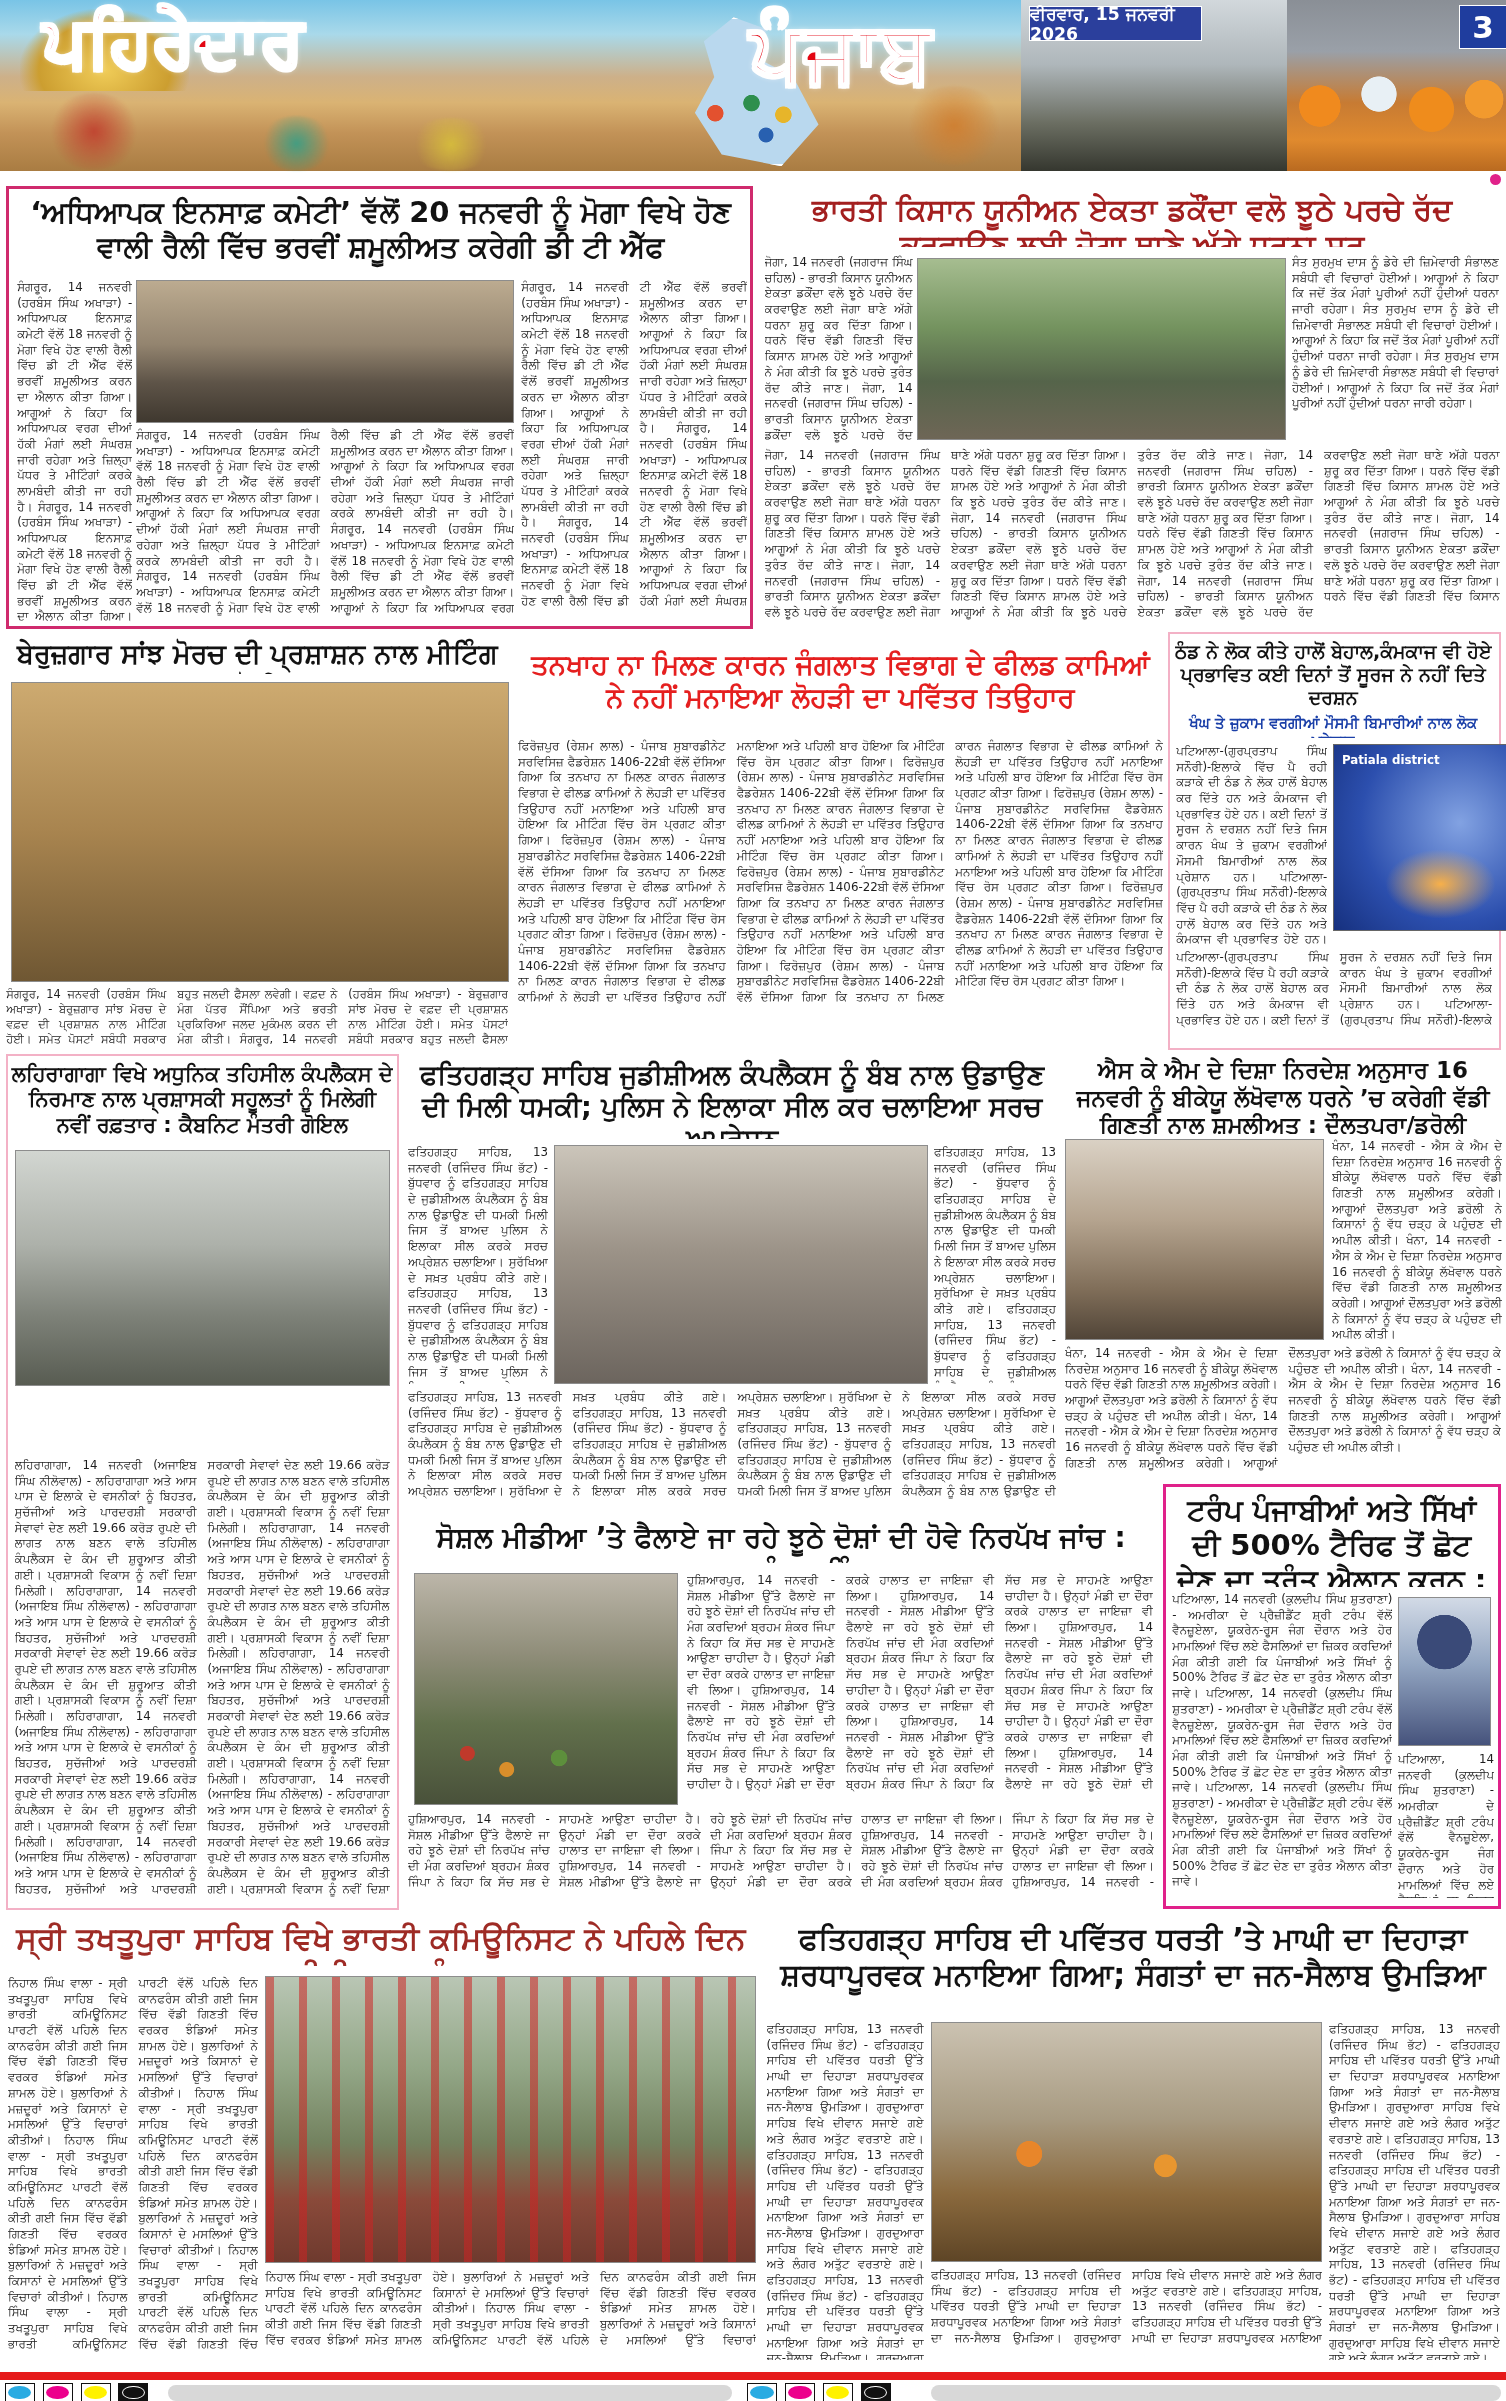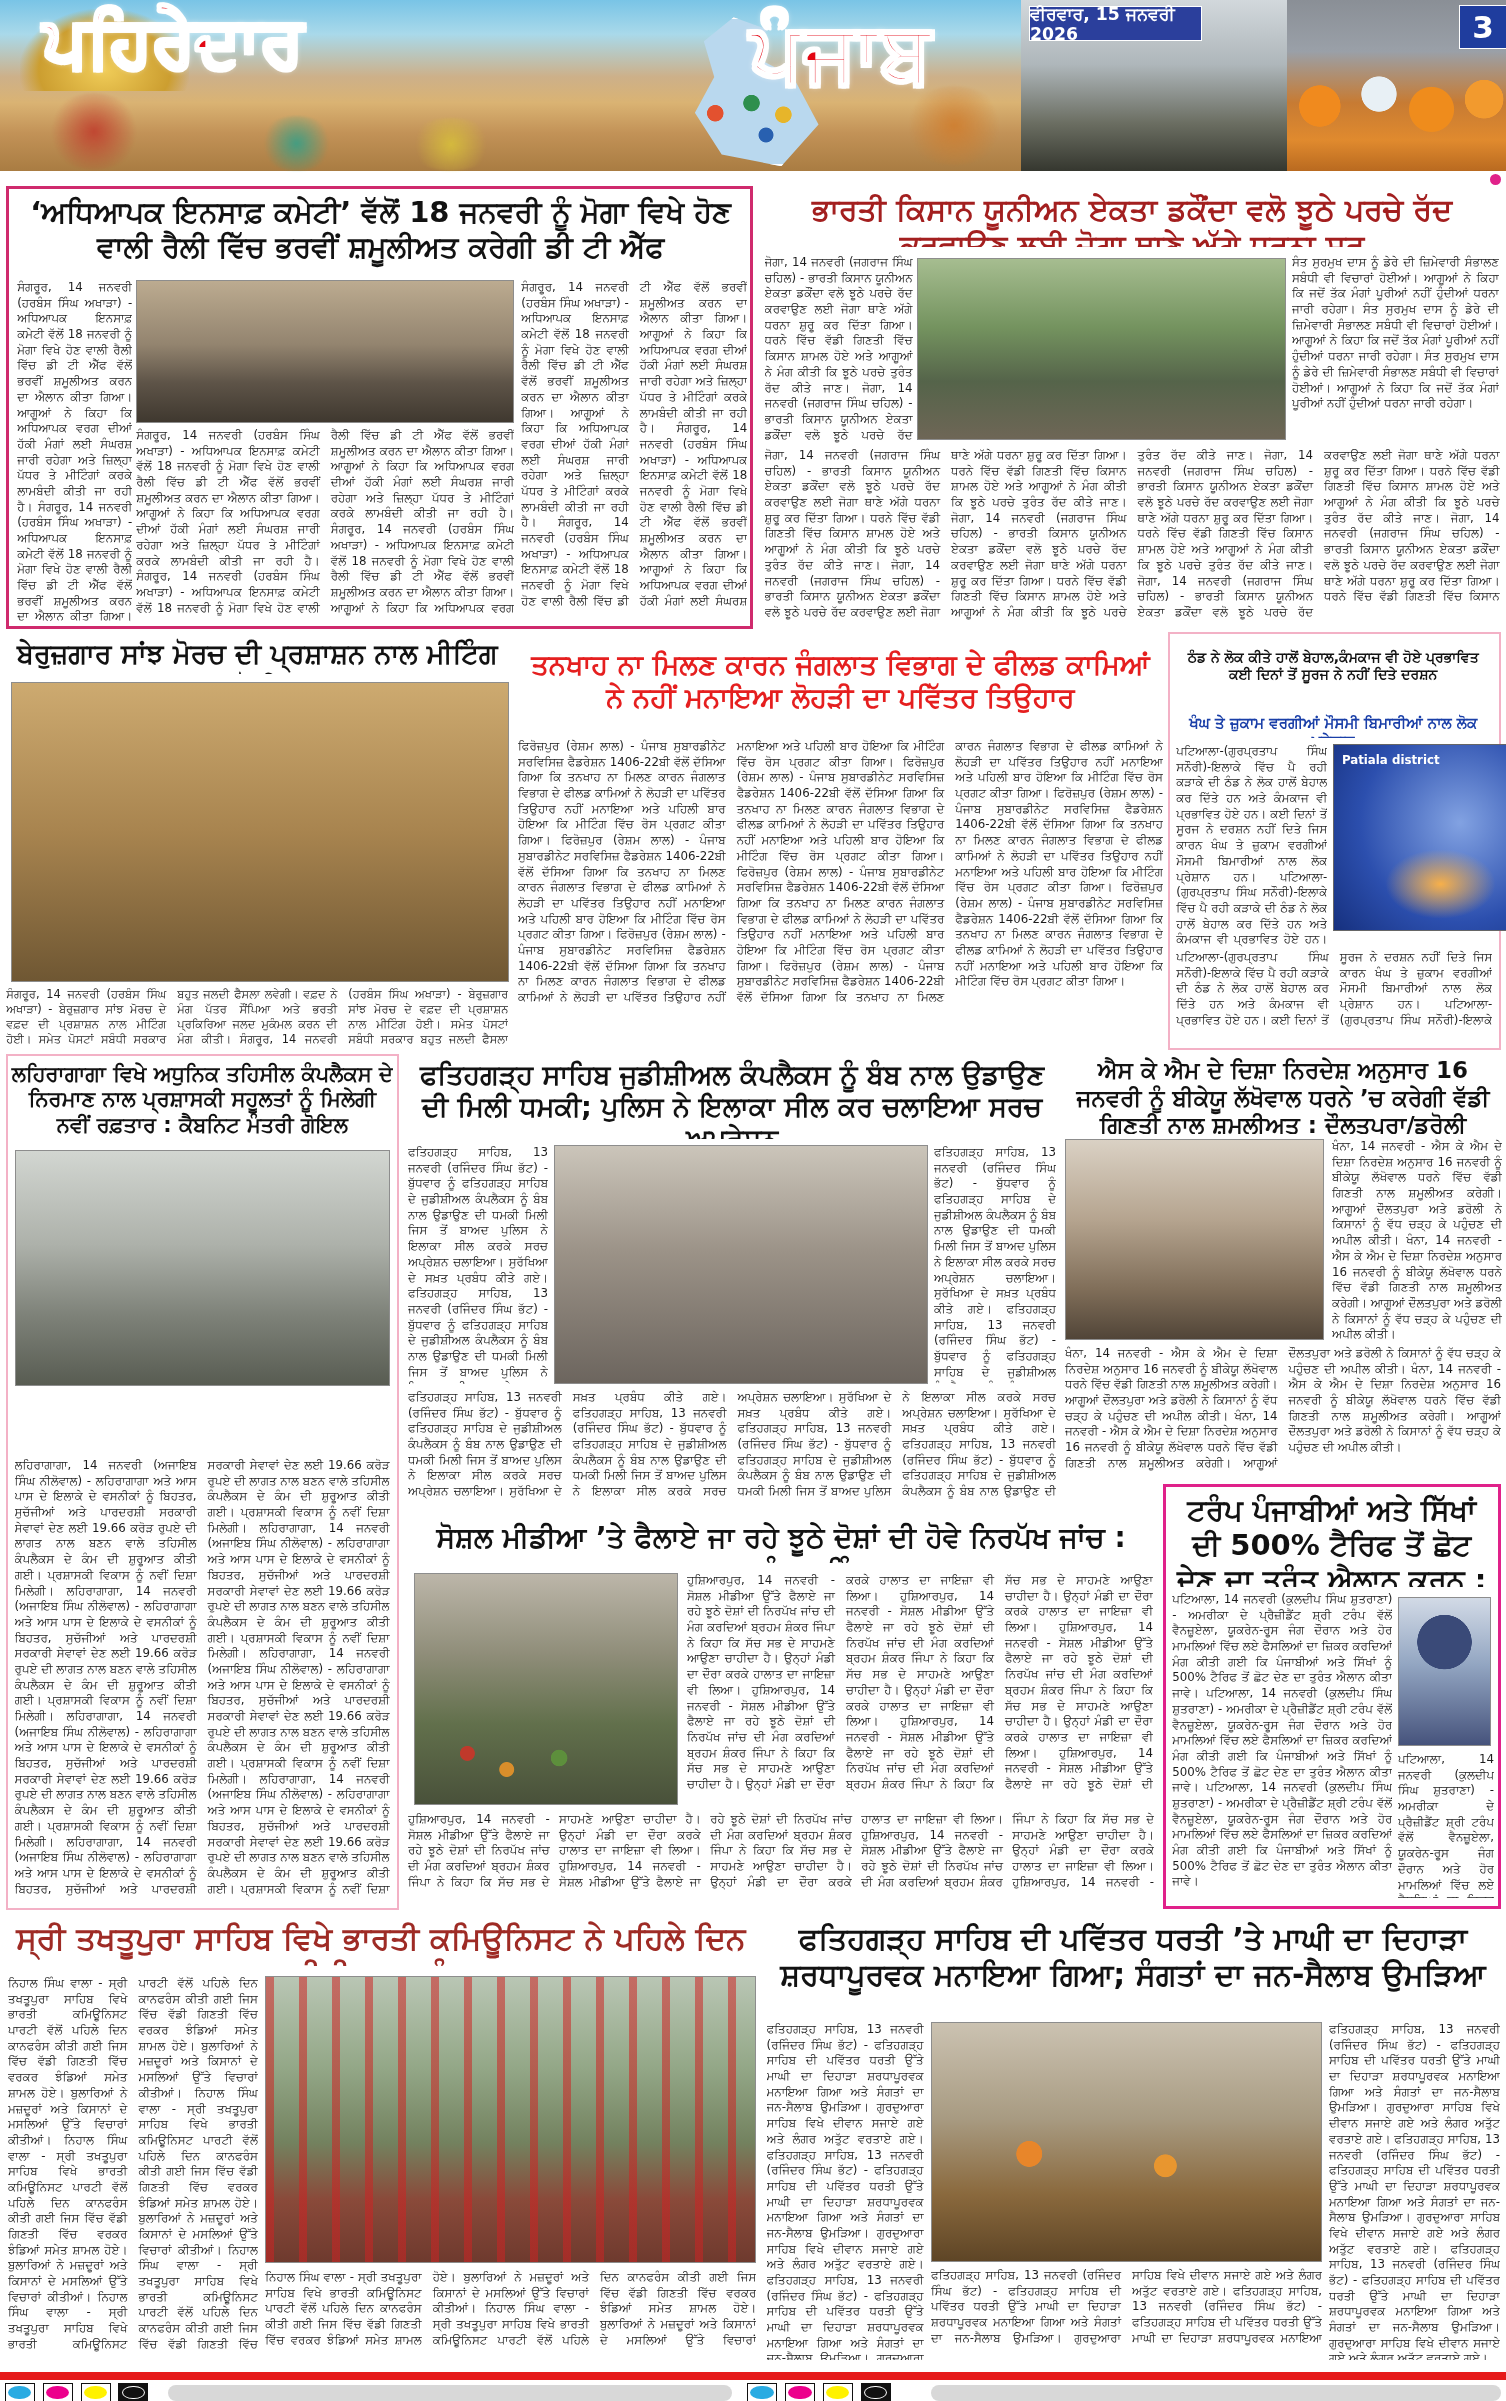--- a/index.html
+++ b/index.html
@@ -94,21 +94,21 @@
     </div>
     <div class="abs logo-text" style="left:750px;top:4.7px;font-size:82px;">ਪੰਜਾਬ</div>
     <div class="abs logo-text" style="left:43px;top:1.6px;font-size:69px;">ਪਹਿਰੇਦਾਰ</div>
     <div class="abs date-box" style="left:1029px;top:6.3px;width:171px;height:33px;">ਵੀਰਵਾਰ, 15 ਜਨਵਰੀ 2026</div>
     <div class="abs pageno-box" style="left:1459px;top:4.7px;width:46px;height:42px;">3</div>
   </div>
 
   <div class="abs pink-dot" style="left:1490px;top:174px;"></div>
 
   <div class="abs box-pink" style="left:6.3px;top:186px;width:747px;height:443px;">
-    <div class="abs hl" style="left:6.3px;top:6.3px;width:730px;height:80px;font-size:29px;">‘ਅਧਿਆਪਕ ਇਨਸਾਫ਼ ਕਮੇਟੀ’ ਵੱਲੋਂ 18 ਜਨਵਰੀ ਨੂੰ ਮੋਗਾ ਵਿਖੇ ਹੋਣ ਵਾਲੀ ਰੈਲੀ ਵਿੱਚ ਭਰਵੀਂ ਸ਼ਮੂਲੀਅਤ ਕਰੇਗੀ ਡੀ ਟੀ ਐੱਫ</div>
+    <div class="abs hl" style="left:6.3px;top:6.3px;width:730px;height:80px;font-size:29px;">‘ਅਧਿਆਪਕ ਇਨਸਾਫ਼ ਕਮੇਟੀ’ ਵੱਲੋਂ 20 ਜਨਵਰੀ ਨੂੰ ਮੋਗਾ ਵਿਖੇ ਹੋਣ ਵਾਲੀ ਰੈਲੀ ਵਿੱਚ ਭਰਵੀਂ ਸ਼ਮੂਲੀਅਤ ਕਰੇਗੀ ਡੀ ਟੀ ਐੱਫ</div>
     <div class="abs bt" style="left:7.9px;top:91px;width:115px;height:344px;">ਸੰਗਰੂਰ, 14 ਜਨਵਰੀ (ਹਰਬੰਸ ਸਿੰਘ ਅਖਾੜਾ) - ਅਧਿਆਪਕ ਇਨਸਾਫ਼ ਕਮੇਟੀ ਵੱਲੋਂ 18 ਜਨਵਰੀ ਨੂੰ ਮੋਗਾ ਵਿਖੇ ਹੋਣ ਵਾਲੀ ਰੈਲੀ ਵਿੱਚ ਡੀ ਟੀ ਐੱਫ ਵੱਲੋਂ ਭਰਵੀਂ ਸ਼ਮੂਲੀਅਤ ਕਰਨ ਦਾ ਐਲਾਨ ਕੀਤਾ ਗਿਆ। ਆਗੂਆਂ ਨੇ ਕਿਹਾ ਕਿ ਅਧਿਆਪਕ ਵਰਗ ਦੀਆਂ ਹੱਕੀ ਮੰਗਾਂ ਲਈ ਸੰਘਰਸ਼ ਜਾਰੀ ਰਹੇਗਾ ਅਤੇ ਜ਼ਿਲ੍ਹਾ ਪੱਧਰ ਤੇ ਮੀਟਿੰਗਾਂ ਕਰਕੇ ਲਾਮਬੰਦੀ ਕੀਤੀ ਜਾ ਰਹੀ ਹੈ। ਸੰਗਰੂਰ, 14 ਜਨਵਰੀ (ਹਰਬੰਸ ਸਿੰਘ ਅਖਾੜਾ) - ਅਧਿਆਪਕ ਇਨਸਾਫ਼ ਕਮੇਟੀ ਵੱਲੋਂ 18 ਜਨਵਰੀ ਨੂੰ ਮੋਗਾ ਵਿਖੇ ਹੋਣ ਵਾਲੀ ਰੈਲੀ ਵਿੱਚ ਡੀ ਟੀ ਐੱਫ ਵੱਲੋਂ ਭਰਵੀਂ ਸ਼ਮੂਲੀਅਤ ਕਰਨ ਦਾ ਐਲਾਨ ਕੀਤਾ ਗਿਆ। ਆਗੂਆਂ ਨੇ ਕਿਹਾ ਕਿ ਅਧਿਆਪਕ ਵਰਗ ਦੀਆਂ ਹੱਕੀ ਮੰਗਾਂ ਲਈ ਸੰਘਰਸ਼ ਜਾਰੀ ਰਹੇਗਾ ਅਤੇ ਜ਼ਿਲ੍ਹਾ ਪੱਧਰ ਤੇ ਮੀਟਿੰਗਾਂ ਕਰਕੇ ਲਾਮਬੰਦੀ ਕੀਤੀ ਜਾ ਰਹੀ ਹੈ। ਸੰਗਰੂਰ, 14 ਜਨਵਰੀ (ਹਰਬੰਸ ਸਿੰਘ ਅਖਾੜਾ) - ਅਧਿਆਪਕ ਇਨਸਾਫ਼ ਕਮੇਟੀ ਵੱਲੋਂ 18 ਜਨਵਰੀ ਨੂੰ ਮੋਗਾ ਵਿਖੇ ਹੋਣ ਵਾਲੀ ਰੈਲੀ ਵਿੱਚ ਡੀ ਟੀ ਐੱਫ ਵੱਲੋਂ ਭਰਵੀਂ ਸ਼ਮੂਲੀਅਤ ਕਰਨ ਦਾ ਐਲਾਨ ਕੀਤਾ ਗਿਆ। ਆਗੂਆਂ ਨੇ ਕਿਹਾ ਕਿ ਅਧਿਆਪਕ ਵਰਗ ਦੀਆਂ ਹੱਕੀ ਮੰਗਾਂ ਲਈ ਸੰਘਰਸ਼ ਜਾਰੀ ਰਹੇਗਾ ਅਤੇ ਜ਼ਿਲ੍ਹਾ ਪੱਧਰ ਤੇ ਮੀਟਿੰਗਾਂ ਕਰਕੇ ਲਾਮਬੰਦੀ ਕੀਤੀ ਜਾ ਰਹੀ ਹੈ। </div>
     <div class="abs photo p-group fig-strip" style="left:127px;top:91px;width:378px;height:143px;"></div>
     <div class="abs bt c2" style="left:127px;top:239px;width:378px;height:196px;">ਸੰਗਰੂਰ, 14 ਜਨਵਰੀ (ਹਰਬੰਸ ਸਿੰਘ ਅਖਾੜਾ) - ਅਧਿਆਪਕ ਇਨਸਾਫ਼ ਕਮੇਟੀ ਵੱਲੋਂ 18 ਜਨਵਰੀ ਨੂੰ ਮੋਗਾ ਵਿਖੇ ਹੋਣ ਵਾਲੀ ਰੈਲੀ ਵਿੱਚ ਡੀ ਟੀ ਐੱਫ ਵੱਲੋਂ ਭਰਵੀਂ ਸ਼ਮੂਲੀਅਤ ਕਰਨ ਦਾ ਐਲਾਨ ਕੀਤਾ ਗਿਆ। ਆਗੂਆਂ ਨੇ ਕਿਹਾ ਕਿ ਅਧਿਆਪਕ ਵਰਗ ਦੀਆਂ ਹੱਕੀ ਮੰਗਾਂ ਲਈ ਸੰਘਰਸ਼ ਜਾਰੀ ਰਹੇਗਾ ਅਤੇ ਜ਼ਿਲ੍ਹਾ ਪੱਧਰ ਤੇ ਮੀਟਿੰਗਾਂ ਕਰਕੇ ਲਾਮਬੰਦੀ ਕੀਤੀ ਜਾ ਰਹੀ ਹੈ। ਸੰਗਰੂਰ, 14 ਜਨਵਰੀ (ਹਰਬੰਸ ਸਿੰਘ ਅਖਾੜਾ) - ਅਧਿਆਪਕ ਇਨਸਾਫ਼ ਕਮੇਟੀ ਵੱਲੋਂ 18 ਜਨਵਰੀ ਨੂੰ ਮੋਗਾ ਵਿਖੇ ਹੋਣ ਵਾਲੀ ਰੈਲੀ ਵਿੱਚ ਡੀ ਟੀ ਐੱਫ ਵੱਲੋਂ ਭਰਵੀਂ ਸ਼ਮੂਲੀਅਤ ਕਰਨ ਦਾ ਐਲਾਨ ਕੀਤਾ ਗਿਆ। ਆਗੂਆਂ ਨੇ ਕਿਹਾ ਕਿ ਅਧਿਆਪਕ ਵਰਗ ਦੀਆਂ ਹੱਕੀ ਮੰਗਾਂ ਲਈ ਸੰਘਰਸ਼ ਜਾਰੀ ਰਹੇਗਾ ਅਤੇ ਜ਼ਿਲ੍ਹਾ ਪੱਧਰ ਤੇ ਮੀਟਿੰਗਾਂ ਕਰਕੇ ਲਾਮਬੰਦੀ ਕੀਤੀ ਜਾ ਰਹੀ ਹੈ। ਸੰਗਰੂਰ, 14 ਜਨਵਰੀ (ਹਰਬੰਸ ਸਿੰਘ ਅਖਾੜਾ) - ਅਧਿਆਪਕ ਇਨਸਾਫ਼ ਕਮੇਟੀ ਵੱਲੋਂ 18 ਜਨਵਰੀ ਨੂੰ ਮੋਗਾ ਵਿਖੇ ਹੋਣ ਵਾਲੀ ਰੈਲੀ ਵਿੱਚ ਡੀ ਟੀ ਐੱਫ ਵੱਲੋਂ ਭਰਵੀਂ ਸ਼ਮੂਲੀਅਤ ਕਰਨ ਦਾ ਐਲਾਨ ਕੀਤਾ ਗਿਆ। ਆਗੂਆਂ ਨੇ ਕਿਹਾ ਕਿ ਅਧਿਆਪਕ ਵਰਗ ਦੀਆਂ ਹੱਕੀ ਮੰਗਾਂ ਲਈ ਸੰਘਰਸ਼ ਜਾਰੀ ਰਹੇਗਾ ਅਤੇ ਜ਼ਿਲ੍ਹਾ ਪੱਧਰ ਤੇ ਮੀਟਿੰਗਾਂ ਕਰਕੇ ਲਾਮਬੰਦੀ ਕੀਤੀ ਜਾ ਰਹੀ ਹੈ। ਸੰਗਰੂਰ, 14 ਜਨਵਰੀ (ਹਰਬੰਸ ਸਿੰਘ ਅਖਾੜਾ) - ਅਧਿਆਪਕ ਇਨਸਾਫ਼ ਕਮੇਟੀ ਵੱਲੋਂ 18 ਜਨਵਰੀ ਨੂੰ ਮੋਗਾ ਵਿਖੇ ਹੋਣ ਵਾਲੀ ਰੈਲੀ ਵਿੱਚ ਡੀ ਟੀ ਐੱਫ ਵੱਲੋਂ ਭਰਵੀਂ ਸ਼ਮੂਲੀਅਤ ਕਰਨ ਦਾ ਐਲਾਨ ਕੀਤਾ ਗਿਆ। ਆਗੂਆਂ ਨੇ ਕਿਹਾ ਕਿ ਅਧਿਆਪਕ ਵਰਗ ਦੀਆਂ ਹੱਕੀ ਮੰਗਾਂ ਲਈ ਸੰਘਰਸ਼ ਜਾਰੀ ਰਹੇਗਾ ਅਤੇ ਜ਼ਿਲ੍ਹਾ ਪੱਧਰ ਤੇ ਮੀਟਿੰਗਾਂ ਕਰਕੇ ਲਾਮਬੰਦੀ ਕੀਤੀ ਜਾ ਰਹੀ ਹੈ। </div>
     <div class="abs bt c2" style="left:512px;top:91px;width:226px;height:344px;">ਸੰਗਰੂਰ, 14 ਜਨਵਰੀ (ਹਰਬੰਸ ਸਿੰਘ ਅਖਾੜਾ) - ਅਧਿਆਪਕ ਇਨਸਾਫ਼ ਕਮੇਟੀ ਵੱਲੋਂ 18 ਜਨਵਰੀ ਨੂੰ ਮੋਗਾ ਵਿਖੇ ਹੋਣ ਵਾਲੀ ਰੈਲੀ ਵਿੱਚ ਡੀ ਟੀ ਐੱਫ ਵੱਲੋਂ ਭਰਵੀਂ ਸ਼ਮੂਲੀਅਤ ਕਰਨ ਦਾ ਐਲਾਨ ਕੀਤਾ ਗਿਆ। ਆਗੂਆਂ ਨੇ ਕਿਹਾ ਕਿ ਅਧਿਆਪਕ ਵਰਗ ਦੀਆਂ ਹੱਕੀ ਮੰਗਾਂ ਲਈ ਸੰਘਰਸ਼ ਜਾਰੀ ਰਹੇਗਾ ਅਤੇ ਜ਼ਿਲ੍ਹਾ ਪੱਧਰ ਤੇ ਮੀਟਿੰਗਾਂ ਕਰਕੇ ਲਾਮਬੰਦੀ ਕੀਤੀ ਜਾ ਰਹੀ ਹੈ। ਸੰਗਰੂਰ, 14 ਜਨਵਰੀ (ਹਰਬੰਸ ਸਿੰਘ ਅਖਾੜਾ) - ਅਧਿਆਪਕ ਇਨਸਾਫ਼ ਕਮੇਟੀ ਵੱਲੋਂ 18 ਜਨਵਰੀ ਨੂੰ ਮੋਗਾ ਵਿਖੇ ਹੋਣ ਵਾਲੀ ਰੈਲੀ ਵਿੱਚ ਡੀ ਟੀ ਐੱਫ ਵੱਲੋਂ ਭਰਵੀਂ ਸ਼ਮੂਲੀਅਤ ਕਰਨ ਦਾ ਐਲਾਨ ਕੀਤਾ ਗਿਆ। ਆਗੂਆਂ ਨੇ ਕਿਹਾ ਕਿ ਅਧਿਆਪਕ ਵਰਗ ਦੀਆਂ ਹੱਕੀ ਮੰਗਾਂ ਲਈ ਸੰਘਰਸ਼ ਜਾਰੀ ਰਹੇਗਾ ਅਤੇ ਜ਼ਿਲ੍ਹਾ ਪੱਧਰ ਤੇ ਮੀਟਿੰਗਾਂ ਕਰਕੇ ਲਾਮਬੰਦੀ ਕੀਤੀ ਜਾ ਰਹੀ ਹੈ। ਸੰਗਰੂਰ, 14 ਜਨਵਰੀ (ਹਰਬੰਸ ਸਿੰਘ ਅਖਾੜਾ) - ਅਧਿਆਪਕ ਇਨਸਾਫ਼ ਕਮੇਟੀ ਵੱਲੋਂ 18 ਜਨਵਰੀ ਨੂੰ ਮੋਗਾ ਵਿਖੇ ਹੋਣ ਵਾਲੀ ਰੈਲੀ ਵਿੱਚ ਡੀ ਟੀ ਐੱਫ ਵੱਲੋਂ ਭਰਵੀਂ ਸ਼ਮੂਲੀਅਤ ਕਰਨ ਦਾ ਐਲਾਨ ਕੀਤਾ ਗਿਆ। ਆਗੂਆਂ ਨੇ ਕਿਹਾ ਕਿ ਅਧਿਆਪਕ ਵਰਗ ਦੀਆਂ ਹੱਕੀ ਮੰਗਾਂ ਲਈ ਸੰਘਰਸ਼ ਜਾਰੀ ਰਹੇਗਾ ਅਤੇ ਜ਼ਿਲ੍ਹਾ ਪੱਧਰ ਤੇ ਮੀਟਿੰਗਾਂ ਕਰਕੇ ਲਾਮਬੰਦੀ ਕੀਤੀ ਜਾ ਰਹੀ ਹੈ। ਸੰਗਰੂਰ, 14 ਜਨਵਰੀ (ਹਰਬੰਸ ਸਿੰਘ ਅਖਾੜਾ) - ਅਧਿਆਪਕ ਇਨਸਾਫ਼ ਕਮੇਟੀ ਵੱਲੋਂ 18 ਜਨਵਰੀ ਨੂੰ ਮੋਗਾ ਵਿਖੇ ਹੋਣ ਵਾਲੀ ਰੈਲੀ ਵਿੱਚ ਡੀ ਟੀ ਐੱਫ ਵੱਲੋਂ ਭਰਵੀਂ ਸ਼ਮੂਲੀਅਤ ਕਰਨ ਦਾ ਐਲਾਨ ਕੀਤਾ ਗਿਆ। ਆਗੂਆਂ ਨੇ ਕਿਹਾ ਕਿ ਅਧਿਆਪਕ ਵਰਗ ਦੀਆਂ ਹੱਕੀ ਮੰਗਾਂ ਲਈ ਸੰਘਰਸ਼ ਜਾਰੀ ਰਹੇਗਾ ਅਤੇ ਜ਼ਿਲ੍ਹਾ ਪੱਧਰ ਤੇ ਮੀਟਿੰਗਾਂ ਕਰਕੇ ਲਾਮਬੰਦੀ ਕੀਤੀ ਜਾ ਰਹੀ ਹੈ। ਸੰਗਰੂਰ, 14 ਜਨਵਰੀ (ਹਰਬੰਸ ਸਿੰਘ ਅਖਾੜਾ) - ਅਧਿਆਪਕ ਇਨਸਾਫ਼ ਕਮੇਟੀ ਵੱਲੋਂ 18 ਜਨਵਰੀ ਨੂੰ ਮੋਗਾ ਵਿਖੇ ਹੋਣ ਵਾਲੀ ਰੈਲੀ ਵਿੱਚ ਡੀ ਟੀ ਐੱਫ ਵੱਲੋਂ ਭਰਵੀਂ ਸ਼ਮੂਲੀਅਤ ਕਰਨ ਦਾ ਐਲਾਨ ਕੀਤਾ ਗਿਆ। ਆਗੂਆਂ ਨੇ ਕਿਹਾ ਕਿ ਅਧਿਆਪਕ ਵਰਗ ਦੀਆਂ ਹੱਕੀ ਮੰਗਾਂ ਲਈ ਸੰਘਰਸ਼ ਜਾਰੀ ਰਹੇਗਾ ਅਤੇ ਜ਼ਿਲ੍ਹਾ ਪੱਧਰ ਤੇ ਮੀਟਿੰਗਾਂ ਕਰਕੇ ਲਾਮਬੰਦੀ ਕੀਤੀ ਜਾ ਰਹੀ ਹੈ। ਸੰਗਰੂਰ, 14 ਜਨਵਰੀ (ਹਰਬੰਸ ਸਿੰਘ ਅਖਾੜਾ) - ਅਧਿਆਪਕ ਇਨਸਾਫ਼ ਕਮੇਟੀ ਵੱਲੋਂ 18 ਜਨਵਰੀ ਨੂੰ ਮੋਗਾ ਵਿਖੇ ਹੋਣ ਵਾਲੀ ਰੈਲੀ ਵਿੱਚ ਡੀ ਟੀ ਐੱਫ ਵੱਲੋਂ ਭਰਵੀਂ ਸ਼ਮੂਲੀਅਤ ਕਰਨ ਦਾ ਐਲਾਨ ਕੀਤਾ ਗਿਆ। ਆਗੂਆਂ ਨੇ ਕਿਹਾ ਕਿ ਅਧਿਆਪਕ ਵਰਗ ਦੀਆਂ ਹੱਕੀ ਮੰਗਾਂ ਲਈ ਸੰਘਰਸ਼ ਜਾਰੀ ਰਹੇਗਾ ਅਤੇ ਜ਼ਿਲ੍ਹਾ ਪੱਧਰ ਤੇ ਮੀਟਿੰਗਾਂ ਕਰਕੇ ਲਾਮਬੰਦੀ ਕੀਤੀ ਜਾ ਰਹੀ ਹੈ। </div>
   </div>
 
   <div class="abs" style="left:763px;top:186px;width:738px;height:443px;">
     <div class="abs hl" style="left:0;top:6.3px;width:738px;height:55px;font-size:30px;color:#a31f1f;">ਭਾਰਤੀ ਕਿਸਾਨ ਯੂਨੀਅਨ ਏਕਤਾ ਡਕੌਂਦਾ ਵਲੋ ਝੂਠੇ ਪਰਚੇ ਰੱਦ ਕਰਵਾਉਣ ਲਈ ਜੋਗਾ ਥਾਣੇ ਅੱਗੇ ਧਰਨਾ ਸ਼ੁਰੂ</div>
     <div class="abs bt" style="left:1.6px;top:69px;width:148px;height:188px;">ਜੋਗਾ, 14 ਜਨਵਰੀ (ਜਗਰਾਜ ਸਿੰਘ ਚਹਿਲ) - ਭਾਰਤੀ ਕਿਸਾਨ ਯੂਨੀਅਨ ਏਕਤਾ ਡਕੌਂਦਾ ਵਲੋ ਝੂਠੇ ਪਰਚੇ ਰੱਦ ਕਰਵਾਉਣ ਲਈ ਜੋਗਾ ਥਾਣੇ ਅੱਗੇ ਧਰਨਾ ਸ਼ੁਰੂ ਕਰ ਦਿੱਤਾ ਗਿਆ। ਧਰਨੇ ਵਿੱਚ ਵੱਡੀ ਗਿਣਤੀ ਵਿੱਚ ਕਿਸਾਨ ਸ਼ਾਮਲ ਹੋਏ ਅਤੇ ਆਗੂਆਂ ਨੇ ਮੰਗ ਕੀਤੀ ਕਿ ਝੂਠੇ ਪਰਚੇ ਤੁਰੰਤ ਰੱਦ ਕੀਤੇ ਜਾਣ। ਜੋਗਾ, 14 ਜਨਵਰੀ (ਜਗਰਾਜ ਸਿੰਘ ਚਹਿਲ) - ਭਾਰਤੀ ਕਿਸਾਨ ਯੂਨੀਅਨ ਏਕਤਾ ਡਕੌਂਦਾ ਵਲੋ ਝੂਠੇ ਪਰਚੇ ਰੱਦ ਕਰਵਾਉਣ ਲਈ ਜੋਗਾ ਥਾਣੇ ਅੱਗੇ ਧਰਨਾ ਸ਼ੁਰੂ ਕਰ ਦਿੱਤਾ ਗਿਆ। ਧਰਨੇ ਵਿੱਚ ਵੱਡੀ ਗਿਣਤੀ ਵਿੱਚ ਕਿਸਾਨ ਸ਼ਾਮਲ ਹੋਏ ਅਤੇ ਆਗੂਆਂ ਨੇ ਮੰਗ ਕੀਤੀ ਕਿ ਝੂਠੇ ਪਰਚੇ ਤੁਰੰਤ ਰੱਦ ਕੀਤੇ ਜਾਣ। </div>
     <div class="abs photo p-dharna fig-strip" style="left:154px;top:72px;width:369px;height:182px;"></div>
@@ -121,21 +121,21 @@
     <div class="abs photo p-office fig-strip" style="left:4.7px;top:50px;width:498px;height:300px;"></div>
     <div class="abs bt c3" style="left:0;top:355px;width:502px;height:61px;font-size:11.4px;">ਸੰਗਰੂਰ, 14 ਜਨਵਰੀ (ਹਰਬੰਸ ਸਿੰਘ ਅਖਾੜਾ) - ਬੇਰੁਜ਼ਗਾਰ ਸਾਂਝ ਮੋਰਚ ਦੇ ਵਫ਼ਦ ਦੀ ਪ੍ਰਸ਼ਾਸ਼ਨ ਨਾਲ ਮੀਟਿੰਗ ਹੋਈ। ਸਮੇਤ ਪੋਸਟਾਂ ਸਬੰਧੀ ਸਰਕਾਰ ਬਹੁਤ ਜਲਦੀ ਫੈਸਲਾ ਲਵੇਗੀ। ਵਫ਼ਦ ਨੇ ਮੰਗ ਪੱਤਰ ਸੌਂਪਿਆ ਅਤੇ ਭਰਤੀ ਪ੍ਰਕਿਰਿਆ ਜਲਦ ਮੁਕੰਮਲ ਕਰਨ ਦੀ ਮੰਗ ਕੀਤੀ। ਸੰਗਰੂਰ, 14 ਜਨਵਰੀ (ਹਰਬੰਸ ਸਿੰਘ ਅਖਾੜਾ) - ਬੇਰੁਜ਼ਗਾਰ ਸਾਂਝ ਮੋਰਚ ਦੇ ਵਫ਼ਦ ਦੀ ਪ੍ਰਸ਼ਾਸ਼ਨ ਨਾਲ ਮੀਟਿੰਗ ਹੋਈ। ਸਮੇਤ ਪੋਸਟਾਂ ਸਬੰਧੀ ਸਰਕਾਰ ਬਹੁਤ ਜਲਦੀ ਫੈਸਲਾ ਲਵੇਗੀ। ਵਫ਼ਦ ਨੇ ਮੰਗ ਪੱਤਰ ਸੌਂਪਿਆ ਅਤੇ ਭਰਤੀ ਪ੍ਰਕਿਰਿਆ ਜਲਦ ਮੁਕੰਮਲ ਕਰਨ ਦੀ ਮੰਗ ਕੀਤੀ। ਸੰਗਰੂਰ, 14 ਜਨਵਰੀ (ਹਰਬੰਸ ਸਿੰਘ ਅਖਾੜਾ) - ਬੇਰੁਜ਼ਗਾਰ ਸਾਂਝ ਮੋਰਚ ਦੇ ਵਫ਼ਦ ਦੀ ਪ੍ਰਸ਼ਾਸ਼ਨ ਨਾਲ ਮੀਟਿੰਗ ਹੋਈ। ਸਮੇਤ ਪੋਸਟਾਂ ਸਬੰਧੀ ਸਰਕਾਰ ਬਹੁਤ ਜਲਦੀ ਫੈਸਲਾ ਲਵੇਗੀ। ਵਫ਼ਦ ਨੇ ਮੰਗ ਪੱਤਰ ਸੌਂਪਿਆ ਅਤੇ ਭਰਤੀ ਪ੍ਰਕਿਰਿਆ ਜਲਦ ਮੁਕੰਮਲ ਕਰਨ ਦੀ ਮੰਗ ਕੀਤੀ। </div>
   </div>
 
   <div class="abs" style="left:518px;top:632px;width:645px;height:418px;">
     <div class="abs hl" style="left:0;top:15.7px;width:645px;height:85px;font-size:27.5px;color:#e51f1f;">ਤਨਖਾਹ ਨਾ ਮਿਲਣ ਕਾਰਨ ਜੰਗਲਾਤ ਵਿਭਾਗ ਦੇ ਫੀਲਡ ਕਾਮਿਆਂ ਨੇ ਨਹੀਂ ਮਨਾਇਆ ਲੋਹੜੀ ਦਾ ਪਵਿੱਤਰ ਤਿਉਹਾਰ</div>
     <div class="abs bt c3" style="left:0;top:107px;width:645px;height:308px;">ਫਿਰੋਜ਼ਪੁਰ (ਰੇਸ਼ਮ ਲਾਲ) - ਪੰਜਾਬ ਸੁਬਾਰਡੀਨੇਟ ਸਰਵਿਸਿਜ਼ ਫੈਡਰੇਸ਼ਨ 1406-22ਬੀ ਵੱਲੋਂ ਦੱਸਿਆ ਗਿਆ ਕਿ ਤਨਖਾਹ ਨਾ ਮਿਲਣ ਕਾਰਨ ਜੰਗਲਾਤ ਵਿਭਾਗ ਦੇ ਫੀਲਡ ਕਾਮਿਆਂ ਨੇ ਲੋਹੜੀ ਦਾ ਪਵਿੱਤਰ ਤਿਉਹਾਰ ਨਹੀਂ ਮਨਾਇਆ ਅਤੇ ਪਹਿਲੀ ਬਾਰ ਹੋਇਆ ਕਿ ਮੀਟਿੰਗ ਵਿੱਚ ਰੋਸ ਪ੍ਰਗਟ ਕੀਤਾ ਗਿਆ। ਫਿਰੋਜ਼ਪੁਰ (ਰੇਸ਼ਮ ਲਾਲ) - ਪੰਜਾਬ ਸੁਬਾਰਡੀਨੇਟ ਸਰਵਿਸਿਜ਼ ਫੈਡਰੇਸ਼ਨ 1406-22ਬੀ ਵੱਲੋਂ ਦੱਸਿਆ ਗਿਆ ਕਿ ਤਨਖਾਹ ਨਾ ਮਿਲਣ ਕਾਰਨ ਜੰਗਲਾਤ ਵਿਭਾਗ ਦੇ ਫੀਲਡ ਕਾਮਿਆਂ ਨੇ ਲੋਹੜੀ ਦਾ ਪਵਿੱਤਰ ਤਿਉਹਾਰ ਨਹੀਂ ਮਨਾਇਆ ਅਤੇ ਪਹਿਲੀ ਬਾਰ ਹੋਇਆ ਕਿ ਮੀਟਿੰਗ ਵਿੱਚ ਰੋਸ ਪ੍ਰਗਟ ਕੀਤਾ ਗਿਆ। ਫਿਰੋਜ਼ਪੁਰ (ਰੇਸ਼ਮ ਲਾਲ) - ਪੰਜਾਬ ਸੁਬਾਰਡੀਨੇਟ ਸਰਵਿਸਿਜ਼ ਫੈਡਰੇਸ਼ਨ 1406-22ਬੀ ਵੱਲੋਂ ਦੱਸਿਆ ਗਿਆ ਕਿ ਤਨਖਾਹ ਨਾ ਮਿਲਣ ਕਾਰਨ ਜੰਗਲਾਤ ਵਿਭਾਗ ਦੇ ਫੀਲਡ ਕਾਮਿਆਂ ਨੇ ਲੋਹੜੀ ਦਾ ਪਵਿੱਤਰ ਤਿਉਹਾਰ ਨਹੀਂ ਮਨਾਇਆ ਅਤੇ ਪਹਿਲੀ ਬਾਰ ਹੋਇਆ ਕਿ ਮੀਟਿੰਗ ਵਿੱਚ ਰੋਸ ਪ੍ਰਗਟ ਕੀਤਾ ਗਿਆ। ਫਿਰੋਜ਼ਪੁਰ (ਰੇਸ਼ਮ ਲਾਲ) - ਪੰਜਾਬ ਸੁਬਾਰਡੀਨੇਟ ਸਰਵਿਸਿਜ਼ ਫੈਡਰੇਸ਼ਨ 1406-22ਬੀ ਵੱਲੋਂ ਦੱਸਿਆ ਗਿਆ ਕਿ ਤਨਖਾਹ ਨਾ ਮਿਲਣ ਕਾਰਨ ਜੰਗਲਾਤ ਵਿਭਾਗ ਦੇ ਫੀਲਡ ਕਾਮਿਆਂ ਨੇ ਲੋਹੜੀ ਦਾ ਪਵਿੱਤਰ ਤਿਉਹਾਰ ਨਹੀਂ ਮਨਾਇਆ ਅਤੇ ਪਹਿਲੀ ਬਾਰ ਹੋਇਆ ਕਿ ਮੀਟਿੰਗ ਵਿੱਚ ਰੋਸ ਪ੍ਰਗਟ ਕੀਤਾ ਗਿਆ। ਫਿਰੋਜ਼ਪੁਰ (ਰੇਸ਼ਮ ਲਾਲ) - ਪੰਜਾਬ ਸੁਬਾਰਡੀਨੇਟ ਸਰਵਿਸਿਜ਼ ਫੈਡਰੇਸ਼ਨ 1406-22ਬੀ ਵੱਲੋਂ ਦੱਸਿਆ ਗਿਆ ਕਿ ਤਨਖਾਹ ਨਾ ਮਿਲਣ ਕਾਰਨ ਜੰਗਲਾਤ ਵਿਭਾਗ ਦੇ ਫੀਲਡ ਕਾਮਿਆਂ ਨੇ ਲੋਹੜੀ ਦਾ ਪਵਿੱਤਰ ਤਿਉਹਾਰ ਨਹੀਂ ਮਨਾਇਆ ਅਤੇ ਪਹਿਲੀ ਬਾਰ ਹੋਇਆ ਕਿ ਮੀਟਿੰਗ ਵਿੱਚ ਰੋਸ ਪ੍ਰਗਟ ਕੀਤਾ ਗਿਆ। ਫਿਰੋਜ਼ਪੁਰ (ਰੇਸ਼ਮ ਲਾਲ) - ਪੰਜਾਬ ਸੁਬਾਰਡੀਨੇਟ ਸਰਵਿਸਿਜ਼ ਫੈਡਰੇਸ਼ਨ 1406-22ਬੀ ਵੱਲੋਂ ਦੱਸਿਆ ਗਿਆ ਕਿ ਤਨਖਾਹ ਨਾ ਮਿਲਣ ਕਾਰਨ ਜੰਗਲਾਤ ਵਿਭਾਗ ਦੇ ਫੀਲਡ ਕਾਮਿਆਂ ਨੇ ਲੋਹੜੀ ਦਾ ਪਵਿੱਤਰ ਤਿਉਹਾਰ ਨਹੀਂ ਮਨਾਇਆ ਅਤੇ ਪਹਿਲੀ ਬਾਰ ਹੋਇਆ ਕਿ ਮੀਟਿੰਗ ਵਿੱਚ ਰੋਸ ਪ੍ਰਗਟ ਕੀਤਾ ਗਿਆ। ਫਿਰੋਜ਼ਪੁਰ (ਰੇਸ਼ਮ ਲਾਲ) - ਪੰਜਾਬ ਸੁਬਾਰਡੀਨੇਟ ਸਰਵਿਸਿਜ਼ ਫੈਡਰੇਸ਼ਨ 1406-22ਬੀ ਵੱਲੋਂ ਦੱਸਿਆ ਗਿਆ ਕਿ ਤਨਖਾਹ ਨਾ ਮਿਲਣ ਕਾਰਨ ਜੰਗਲਾਤ ਵਿਭਾਗ ਦੇ ਫੀਲਡ ਕਾਮਿਆਂ ਨੇ ਲੋਹੜੀ ਦਾ ਪਵਿੱਤਰ ਤਿਉਹਾਰ ਨਹੀਂ ਮਨਾਇਆ ਅਤੇ ਪਹਿਲੀ ਬਾਰ ਹੋਇਆ ਕਿ ਮੀਟਿੰਗ ਵਿੱਚ ਰੋਸ ਪ੍ਰਗਟ ਕੀਤਾ ਗਿਆ। ਫਿਰੋਜ਼ਪੁਰ (ਰੇਸ਼ਮ ਲਾਲ) - ਪੰਜਾਬ ਸੁਬਾਰਡੀਨੇਟ ਸਰਵਿਸਿਜ਼ ਫੈਡਰੇਸ਼ਨ 1406-22ਬੀ ਵੱਲੋਂ ਦੱਸਿਆ ਗਿਆ ਕਿ ਤਨਖਾਹ ਨਾ ਮਿਲਣ ਕਾਰਨ ਜੰਗਲਾਤ ਵਿਭਾਗ ਦੇ ਫੀਲਡ ਕਾਮਿਆਂ ਨੇ ਲੋਹੜੀ ਦਾ ਪਵਿੱਤਰ ਤਿਉਹਾਰ ਨਹੀਂ ਮਨਾਇਆ ਅਤੇ ਪਹਿਲੀ ਬਾਰ ਹੋਇਆ ਕਿ ਮੀਟਿੰਗ ਵਿੱਚ ਰੋਸ ਪ੍ਰਗਟ ਕੀਤਾ ਗਿਆ। </div>
   </div>
 
   <div class="abs box-lite" style="left:1168px;top:632px;width:333px;height:418px;">
-    <div class="abs hl" style="left:4.7px;top:6.3px;width:317px;height:72px;font-size:14px;margin-top:9px;">ਠੰਡ ਨੇ ਲੋਕ ਕੀਤੇ ਹਾਲੋਂ ਬੇਹਾਲ,ਕੰਮਕਾਜ ਵੀ ਹੋਏ ਪ੍ਰਭਾਵਿਤ ਕਈ ਦਿਨਾਂ ਤੋਂ ਸੂਰਜ ਨੇ ਨਹੀਂ ਦਿਤੇ ਦਰਸ਼ਨ</div>
+    <div class="abs hl" style="left:4.7px;top:6.3px;width:317px;height:72px;font-size:19px;">ਠੰਡ ਨੇ ਲੋਕ ਕੀਤੇ ਹਾਲੋਂ ਬੇਹਾਲ,ਕੰਮਕਾਜ ਵੀ ਹੋਏ ਪ੍ਰਭਾਵਿਤ ਕਈ ਦਿਨਾਂ ਤੋਂ ਸੂਰਜ ਨੇ ਨਹੀਂ ਦਿਤੇ ਦਰਸ਼ਨ</div>
     <div class="abs subhead-blue" style="left:4.7px;top:80px;width:317px;height:23.6px;font-size:15px;">ਖੰਘ ਤੇ ਜ਼ੁਕਾਮ ਵਰਗੀਆਂ ਮੌਸਮੀ ਬਿਮਾਰੀਆਂ ਨਾਲ ਲੋਕ ਪ੍ਰੇਸ਼ਾਨ</div>
     <div class="abs bt" style="left:6.3px;top:110px;width:151px;height:203px;">ਪਟਿਆਲਾ-(ਗੁਰਪ੍ਰਤਾਪ ਸਿੰਘ ਸਨੌਰੀ)-ਇਲਾਕੇ ਵਿੱਚ ਪੈ ਰਹੀ ਕੜਾਕੇ ਦੀ ਠੰਡ ਨੇ ਲੋਕ ਹਾਲੋਂ ਬੇਹਾਲ ਕਰ ਦਿੱਤੇ ਹਨ ਅਤੇ ਕੰਮਕਾਜ ਵੀ ਪ੍ਰਭਾਵਿਤ ਹੋਏ ਹਨ। ਕਈ ਦਿਨਾਂ ਤੋਂ ਸੂਰਜ ਨੇ ਦਰਸ਼ਨ ਨਹੀਂ ਦਿਤੇ ਜਿਸ ਕਾਰਨ ਖੰਘ ਤੇ ਜ਼ੁਕਾਮ ਵਰਗੀਆਂ ਮੌਸਮੀ ਬਿਮਾਰੀਆਂ ਨਾਲ ਲੋਕ ਪ੍ਰੇਸ਼ਾਨ ਹਨ। ਪਟਿਆਲਾ-(ਗੁਰਪ੍ਰਤਾਪ ਸਿੰਘ ਸਨੌਰੀ)-ਇਲਾਕੇ ਵਿੱਚ ਪੈ ਰਹੀ ਕੜਾਕੇ ਦੀ ਠੰਡ ਨੇ ਲੋਕ ਹਾਲੋਂ ਬੇਹਾਲ ਕਰ ਦਿੱਤੇ ਹਨ ਅਤੇ ਕੰਮਕਾਜ ਵੀ ਪ੍ਰਭਾਵਿਤ ਹੋਏ ਹਨ। ਕਈ ਦਿਨਾਂ ਤੋਂ ਸੂਰਜ ਨੇ ਦਰਸ਼ਨ ਨਹੀਂ ਦਿਤੇ ਜਿਸ ਕਾਰਨ ਖੰਘ ਤੇ ਜ਼ੁਕਾਮ ਵਰਗੀਆਂ ਮੌਸਮੀ ਬਿਮਾਰੀਆਂ ਨਾਲ ਲੋਕ ਪ੍ਰੇਸ਼ਾਨ ਹਨ। </div>
     <div class="abs wmap" style="left:163px;top:110px;width:159px;height:185px;">
       <span class="wmap-label">Patiala district</span>
       <span class="wmap-glow"></span>
     </div>
     <div class="abs bt c2" style="left:6.3px;top:316px;width:316px;height:91px;">ਪਟਿਆਲਾ-(ਗੁਰਪ੍ਰਤਾਪ ਸਿੰਘ ਸਨੌਰੀ)-ਇਲਾਕੇ ਵਿੱਚ ਪੈ ਰਹੀ ਕੜਾਕੇ ਦੀ ਠੰਡ ਨੇ ਲੋਕ ਹਾਲੋਂ ਬੇਹਾਲ ਕਰ ਦਿੱਤੇ ਹਨ ਅਤੇ ਕੰਮਕਾਜ ਵੀ ਪ੍ਰਭਾਵਿਤ ਹੋਏ ਹਨ। ਕਈ ਦਿਨਾਂ ਤੋਂ ਸੂਰਜ ਨੇ ਦਰਸ਼ਨ ਨਹੀਂ ਦਿਤੇ ਜਿਸ ਕਾਰਨ ਖੰਘ ਤੇ ਜ਼ੁਕਾਮ ਵਰਗੀਆਂ ਮੌਸਮੀ ਬਿਮਾਰੀਆਂ ਨਾਲ ਲੋਕ ਪ੍ਰੇਸ਼ਾਨ ਹਨ। ਪਟਿਆਲਾ-(ਗੁਰਪ੍ਰਤਾਪ ਸਿੰਘ ਸਨੌਰੀ)-ਇਲਾਕੇ ਵਿੱਚ ਪੈ ਰਹੀ ਕੜਾਕੇ ਦੀ ਠੰਡ ਨੇ ਲੋਕ ਹਾਲੋਂ ਬੇਹਾਲ ਕਰ ਦਿੱਤੇ ਹਨ ਅਤੇ ਕੰਮਕਾਜ ਵੀ ਪ੍ਰਭਾਵਿਤ ਹੋਏ ਹਨ। ਕਈ ਦਿਨਾਂ ਤੋਂ ਸੂਰਜ ਨੇ ਦਰਸ਼ਨ ਨਹੀਂ ਦਿਤੇ ਜਿਸ ਕਾਰਨ ਖੰਘ ਤੇ ਜ਼ੁਕਾਮ ਵਰਗੀਆਂ ਮੌਸਮੀ ਬਿਮਾਰੀਆਂ ਨਾਲ ਲੋਕ ਪ੍ਰੇਸ਼ਾਨ ਹਨ। ਪਟਿਆਲਾ-(ਗੁਰਪ੍ਰਤਾਪ ਸਿੰਘ ਸਨੌਰੀ)-ਇਲਾਕੇ ਵਿੱਚ ਪੈ ਰਹੀ ਕੜਾਕੇ ਦੀ ਠੰਡ ਨੇ ਲੋਕ ਹਾਲੋਂ ਬੇਹਾਲ ਕਰ ਦਿੱਤੇ ਹਨ ਅਤੇ ਕੰਮਕਾਜ ਵੀ ਪ੍ਰਭਾਵਿਤ ਹੋਏ ਹਨ। ਕਈ ਦਿਨਾਂ ਤੋਂ ਸੂਰਜ ਨੇ ਦਰਸ਼ਨ ਨਹੀਂ ਦਿਤੇ ਜਿਸ ਕਾਰਨ ਖੰਘ ਤੇ ਜ਼ੁਕਾਮ ਵਰਗੀਆਂ ਮੌਸਮੀ ਬਿਮਾਰੀਆਂ ਨਾਲ ਲੋਕ ਪ੍ਰੇਸ਼ਾਨ ਹਨ। </div>
   </div>
 
   <div class="abs box-lite" style="left:6.3px;top:1054px;width:393px;height:856px;">

